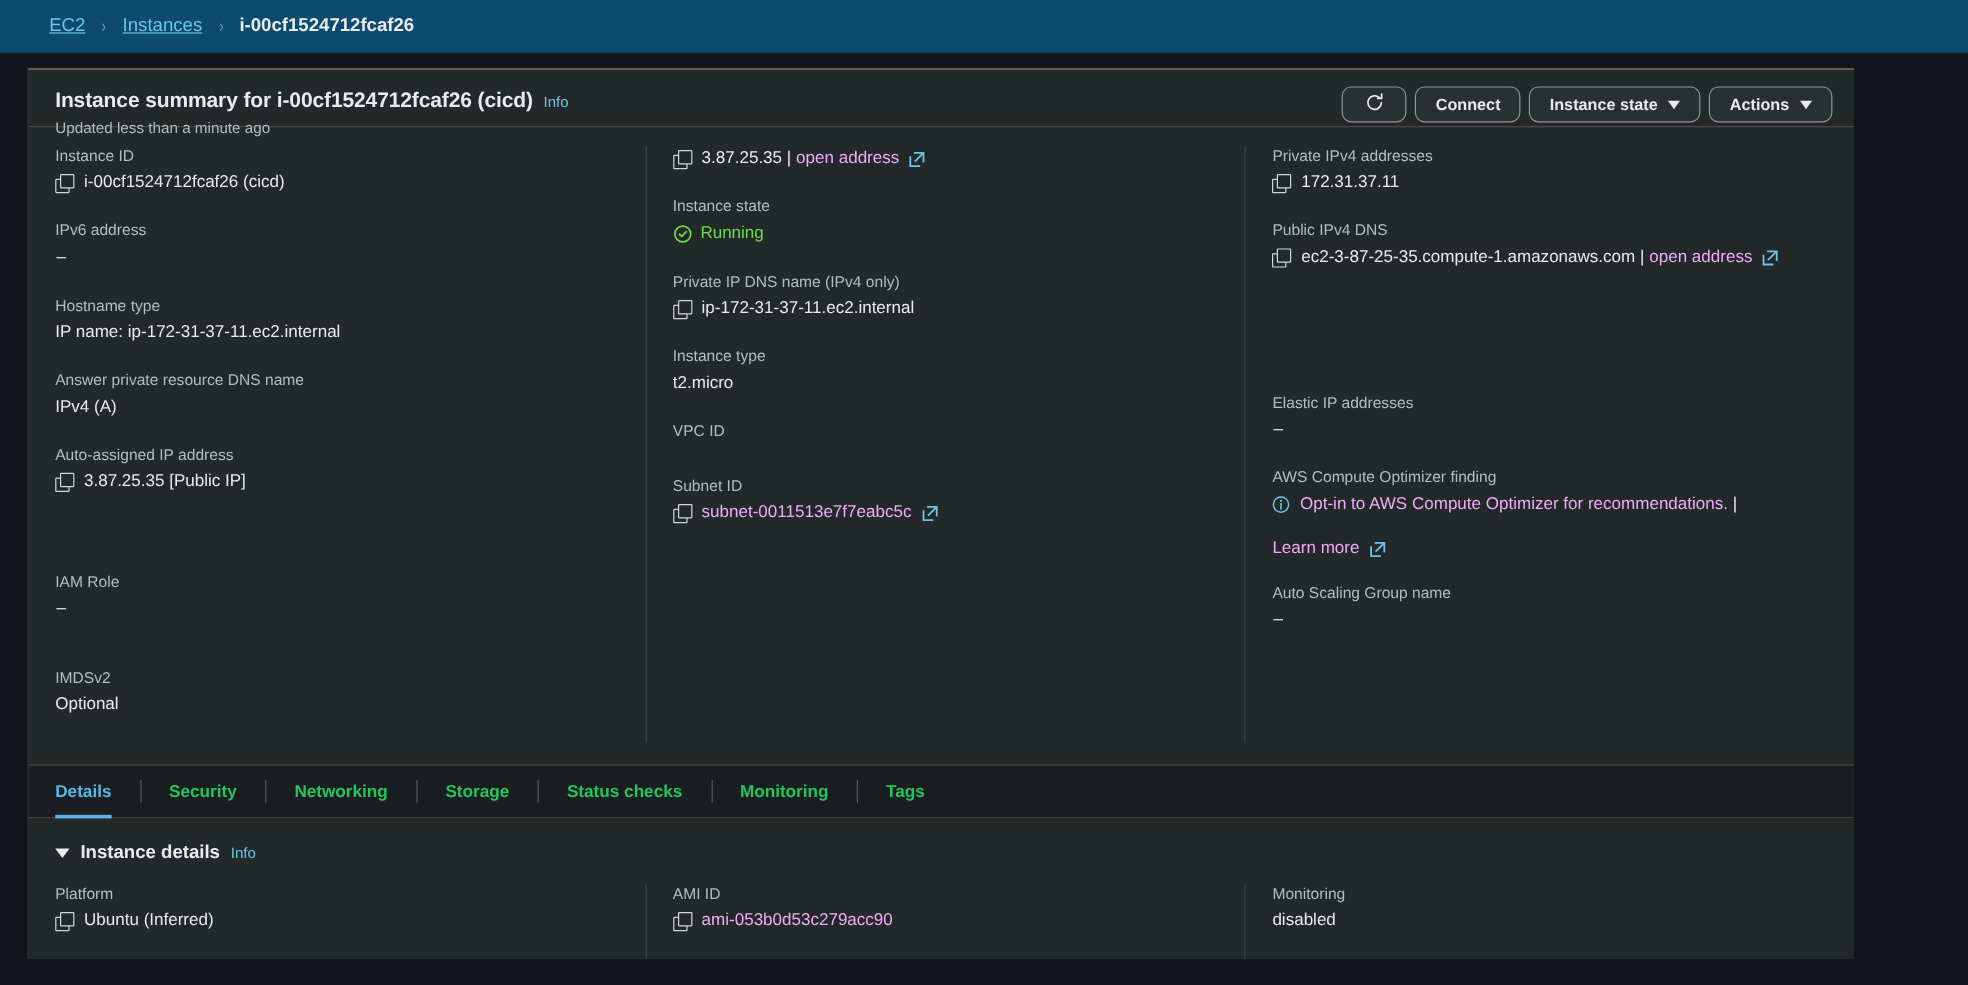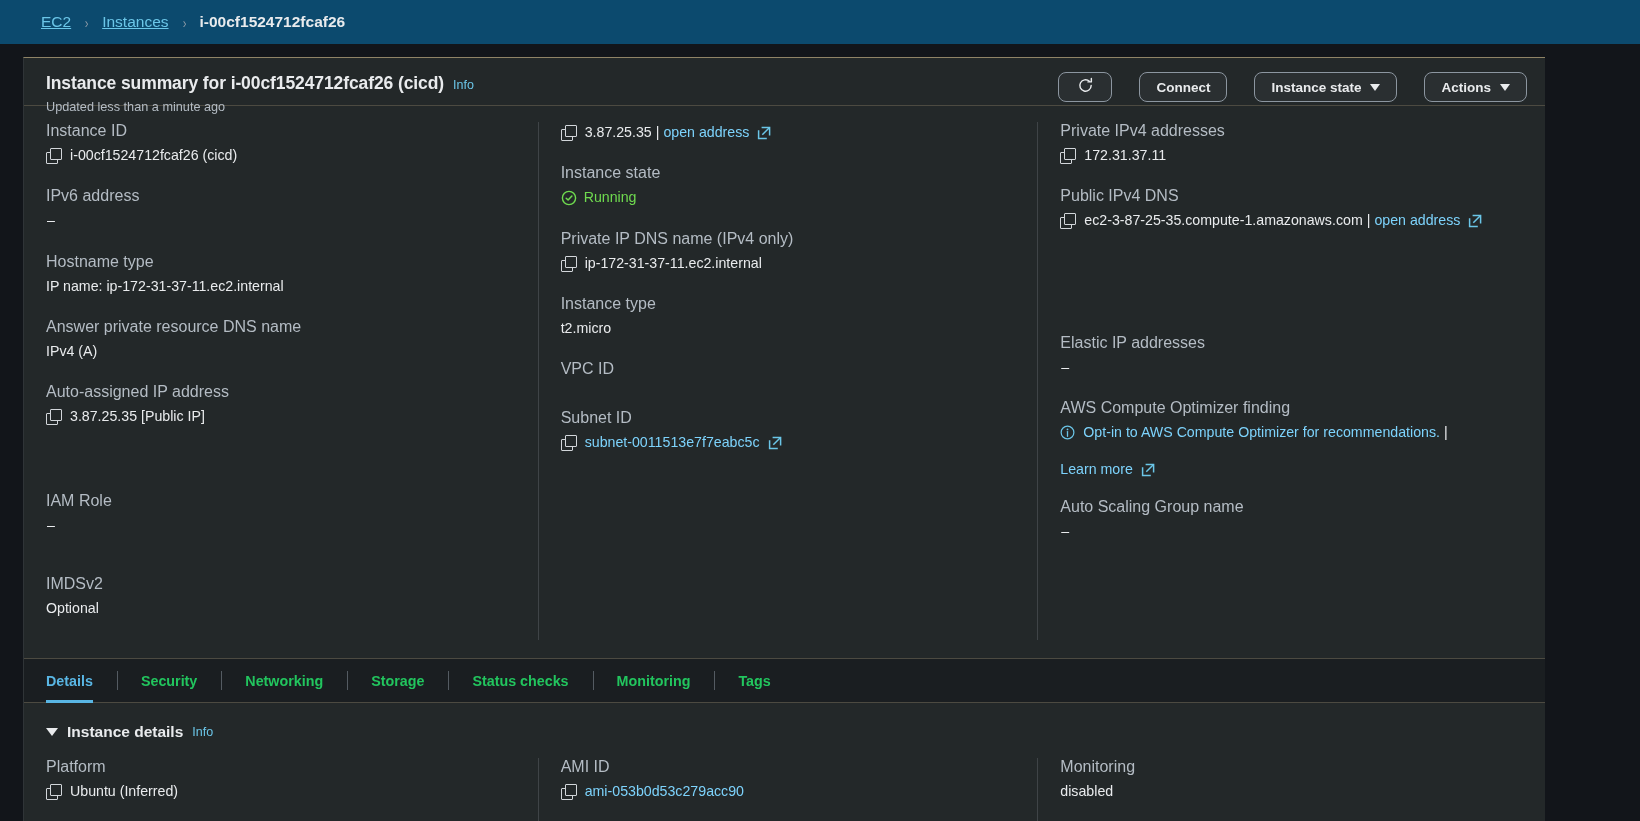--- a/index.html
+++ b/index.html
@@ -80,21 +80,21 @@
     text-decoration: none;
   }
   .header-sub {
     font-size: 12.7px;
     color: #b4bcc4;
     margin-top: 6px;
   }
 
   .header-actions {
     display: flex;
-    gap: 27px;
+    gap: 7px;
     align-items: flex-end;
     padding-top: 1px;
   }
   .btn {
     height: 30px;
     background: #2a2f31;
     border: 1px solid #8c96a0;
     border-radius: 8px;
     color: #e9ebed;
     font-size: 13.5px;
@@ -126,38 +126,38 @@
   .col {
     padding: 0 22px;
     position: relative;
   }
   .col-1 { width: 514px; }
   .col-2 { width: 500px; border-left: 1px solid #3f4447; }
   .col-3 { width: 508px; border-left: 1px solid #3f4447; }
 
   .field { margin-bottom: 21px; }
   .field-label {
-    font-size: 16px;
+    font-size: 13px;
     color: #b4bcc4;
     margin-bottom: 5px;
     white-space: nowrap;
   }
   .field-value {
     font-size: 14.2px;
     color: #e9ebed;
     display: flex;
     align-items: center;
     gap: 8px;
     flex-wrap: wrap;
     line-height: 1.5;
     min-height: 20px;
   }
   .field-value.dash { color: #e9ebed; padding-left: 1px; }
   .val-link {
-    color: #7dd3fc;
+    color: #f0abfc;
     text-decoration: none;
     cursor: pointer;
   }
   .val-text { color: #e9ebed; }
   .pipe { color: #e9ebed; margin: 0 -4px; }
 
   
   .copy-icon {
     position: relative;
     width: 15px; height: 15px;

